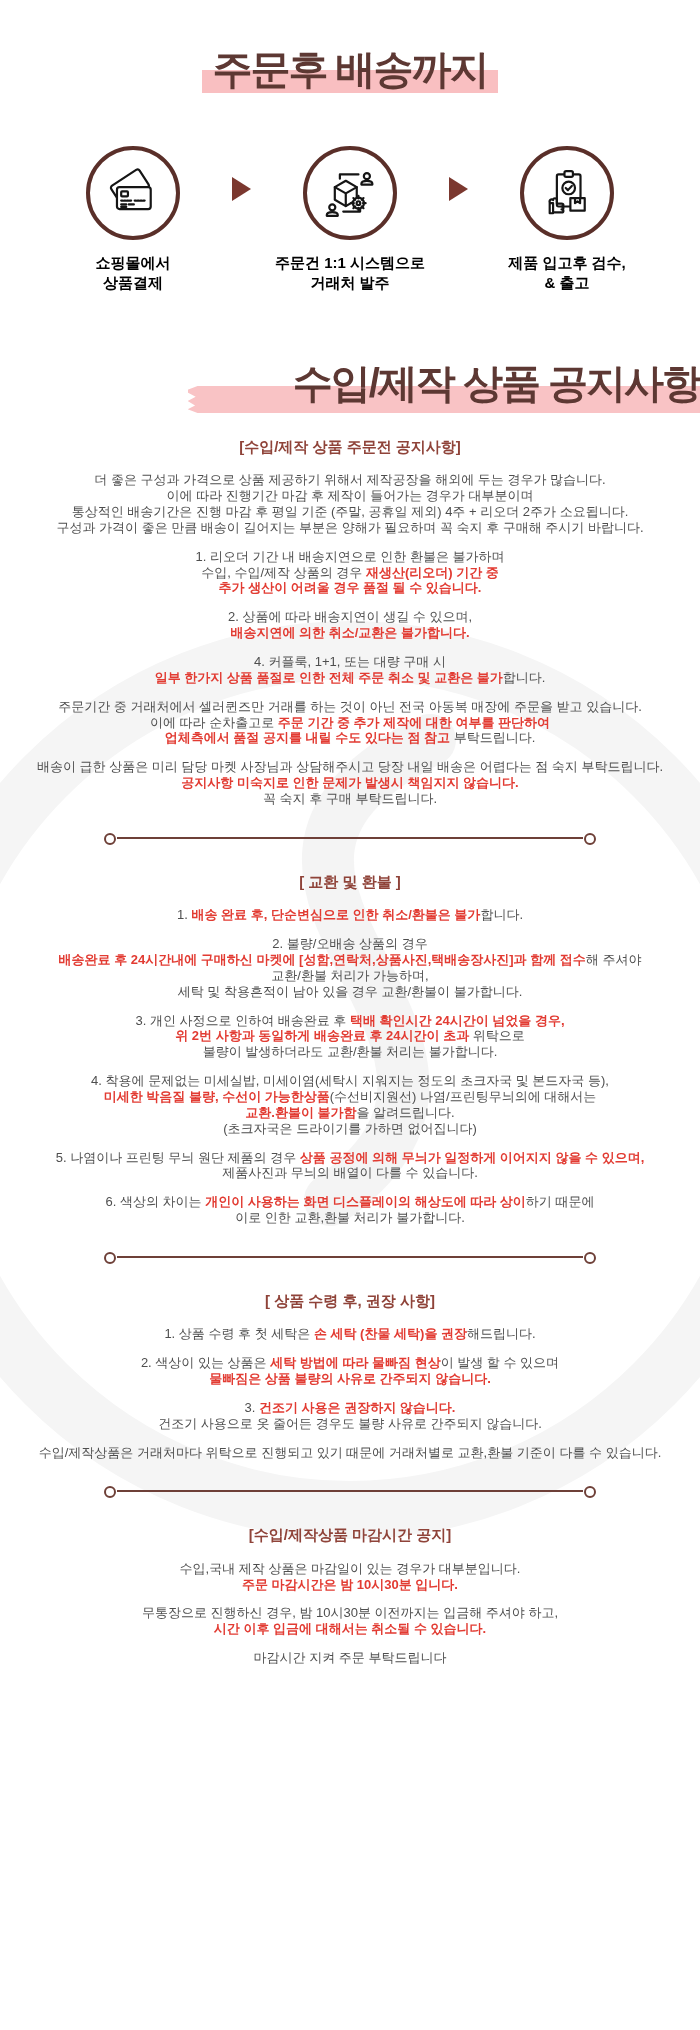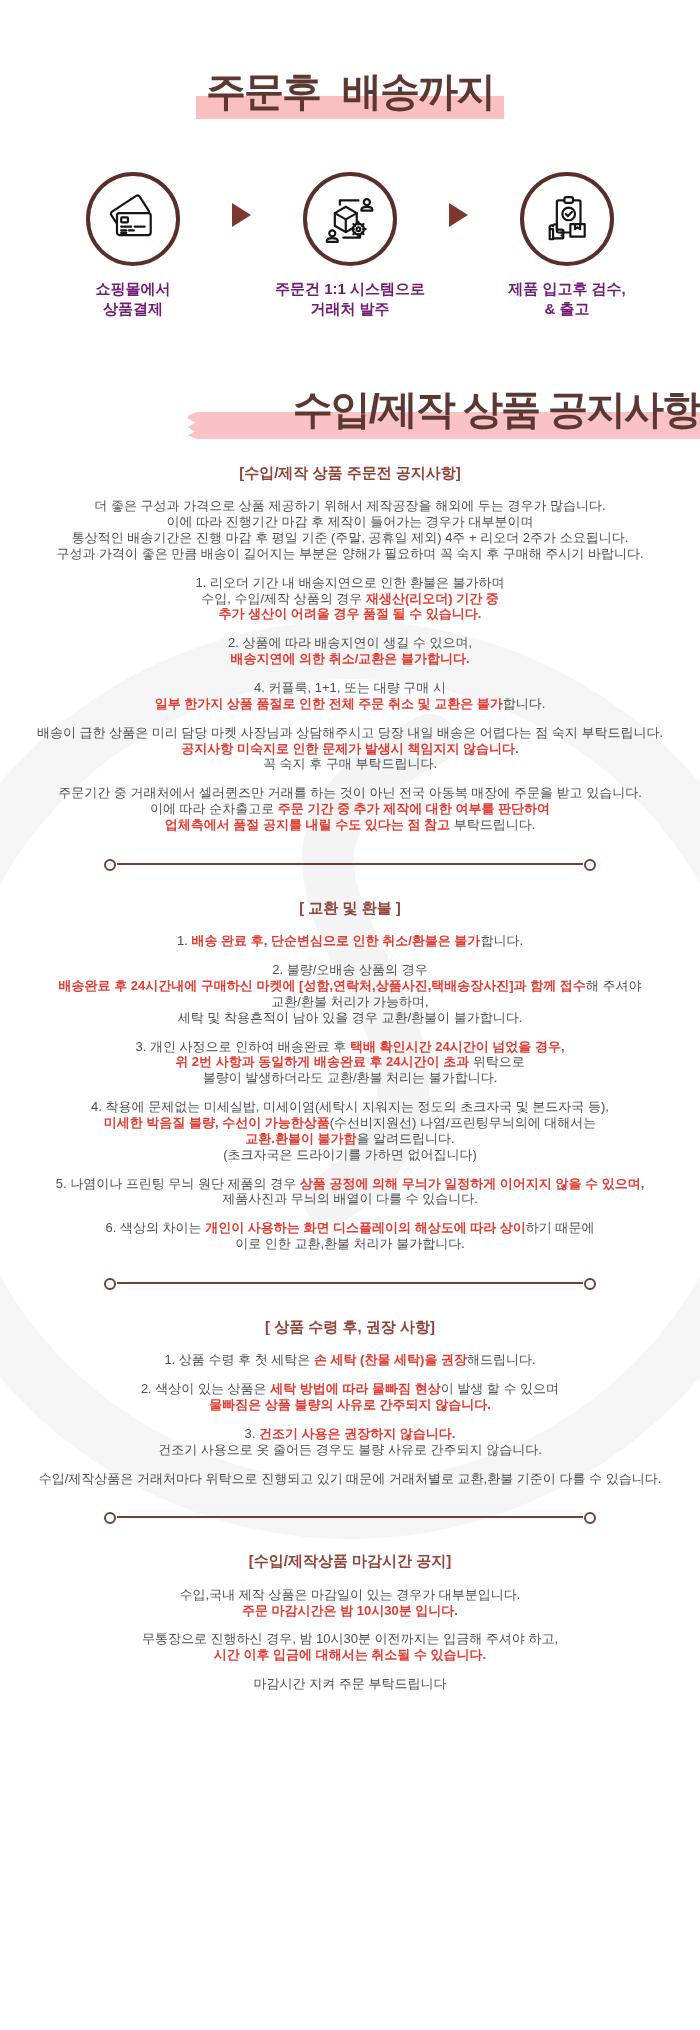--- a/index.html
+++ b/index.html
@@ -2,36 +2,36 @@
 <html><head>
 <meta charset="utf-8">
 <style>
   html,body{margin:0;padding:0;background:#fff;}
   .page{position:relative;width:700px;height:2030px;overflow:hidden;background:#fff;
         font-family:"Liberation Sans","DejaVu Sans",sans-serif;}
   .watermark{position:absolute;left:0;top:600px;z-index:0;pointer-events:none;}
   .content{position:relative;z-index:1;}
 
   
-  .hero{text-align:center;padding-top:74px;font-family:Liberation Mono, monospace;}
+  .hero{text-align:center;padding-top:48px;}
   .title-wrap{position:relative;display:inline-block;}
   .big-title{position:relative;z-index:1;font-size:40px;font-weight:900;letter-spacing:-2px;
              color:#5d3833;line-height:1.05;}
   .hl-bar{position:absolute;z-index:0;left:-10px;right:-10px;top:22px;bottom:-3px;background:#f9bfc1;}
   .hl-tape{position:absolute;z-index:0;left:-105px;right:-105px;top:24px;height:27px;background:#f9c3c5;
            clip-path:polygon(0% 14%,1.6% 0%,98.4% 0%,100% 10%,98.8% 26%,100% 42%,98.6% 58%,100% 74%,98.7% 90%,98.4% 100%,1.6% 100%,0% 86%,1.2% 72%,0% 56%,1.3% 40%,0% 24%);}
 
   
   .process{display:flex;justify-content:center;align-items:flex-start;gap:24px;margin-top:56px;}
   .step{display:flex;flex-direction:column;align-items:center;min-width:150px;}
   .circle{width:86px;height:86px;border:4px solid #5a2f29;border-radius:50%;
           display:flex;align-items:center;justify-content:center;background:#fff;}
   .circle svg{width:54px;height:54px;stroke:#151515;fill:none;stroke-width:2.6;
               stroke-linecap:round;stroke-linejoin:round;}
-  .step-label{margin-top:13px;font-size:15px;font-weight:700;color:#701a75;line-height:1.3;text-align:center;}
+  .step-label{margin-top:13px;font-size:15px;font-weight:700;color:#000000;line-height:1.3;text-align:center;}
   .arrow{width:0;height:0;border-left:19px solid #7b382f;border-top:12px solid transparent;
          border-bottom:12px solid transparent;margin-top:31px;}
 
   .notice-hero{text-align:right;margin-top:70px;}
 
   
   .sections{margin-top:26px;text-align:center;font-size:13px;color:#4e4e4e;line-height:1.22;}
   .section-heading{font-size:15px;font-weight:700;color:#8f4339;margin:34px 0 16px;}
   .block{margin:0 0 13px;padding:0 8px;}
   .red{color:#e23b32;font-weight:700;}
@@ -118,22 +118,22 @@
         <span class="big-title">수입/제작 상품 공지사항</span>
       </span>
     </div>
 
     <div class="sections" id="sections">
         <div class="section-heading">[수입/제작 상품 주문전 공지사항]</div>
         <p class="block"><span>더 좋은 구성과 가격으로 상품 제공하기 위해서 제작공장을 해외에 두는 경우가 많습니다.</span><br><span>이에 따라 진행기간 마감 후 제작이 들어가는 경우가 대부분이며</span><br><span>통상적인 배송기간은 진행 마감 후 평일 기준 (주말, 공휴일 제외) 4주 + 리오더 2주가 소요됩니다.</span><br><span>구성과 가격이 좋은 만큼 배송이 길어지는 부분은 양해가 필요하며 꼭 숙지 후 구매해 주시기 바랍니다.</span></p>
         <p class="block"><span>1. 리오더 기간 내 배송지연으로 인한 환불은 불가하며</span><br><span>수입, 수입/제작 상품의 경우 </span><span class="red">재생산(리오더) 기간 중</span><br><span class="red">추가 생산이 어려울 경우 품절 될 수 있습니다.</span></p>
         <p class="block"><span>2. 상품에 따라 배송지연이 생길 수 있으며,</span><br><span class="red">배송지연에 의한 취소/교환은 불가합니다.</span></p>
         <p class="block"><span>4. 커플룩, 1+1, 또는 대량 구매 시</span><br><span class="red">일부 한가지 상품 품절로 인한 전체 주문 취소 및 교환은 불가</span><span>합니다.</span></p>
+        <p class="block"><span>주문기간 중 거래처에서 셀러퀸즈만 거래를 하는 것이 아닌 전국 아동복 매장에 주문을 받고 있습니다.</span><br><span>이에 따라 순차출고로 </span><span class="red">주문 기간 중 추가 제작에 대한 여부를 판단하여</span><br><span class="red">업체측에서 품절 공지를 내릴 수도 있다는 점 참고 </span><span>부탁드립니다.</span></p>
         <p class="block"><span>배송이 급한 상품은 미리 담당 마켓 사장님과 상담해주시고 당장 내일 배송은 어렵다는 점 숙지 부탁드립니다.</span><br><span class="red">공지사항 미숙지로 인한 문제가 발생시 책임지지 않습니다.</span><br><span>꼭 숙지 후 구매 부탁드립니다.</span></p>
-        <p class="block"><span>주문기간 중 거래처에서 셀러퀸즈만 거래를 하는 것이 아닌 전국 아동복 매장에 주문을 받고 있습니다.</span><br><span>이에 따라 순차출고로 </span><span class="red">주문 기간 중 추가 제작에 대한 여부를 판단하여</span><br><span class="red">업체측에서 품절 공지를 내릴 수도 있다는 점 참고 </span><span>부탁드립니다.</span></p>
         <div class="divider"></div>
         <div class="section-heading">[ 교환 및 환불 ]</div>
         <p class="block"><span>1. </span><span class="red">배송 완료 후, 단순변심으로 인한 취소/환불은 불가</span><span>합니다.</span></p>
         <p class="block"><span>2. 불량/오배송 상품의 경우</span><br><span class="red">배송완료 후 24시간내에 구매하신 마켓에 [성함,연락처,상품사진,택배송장사진]과 함께 접수</span><span>해 주셔야</span><br><span>교환/환불 처리가 가능하며,</span><br><span>세탁 및 착용흔적이 남아 있을 경우 교환/환불이 불가합니다.</span></p>
         <p class="block"><span>3. 개인 사정으로 인하여 배송완료 후 </span><span class="red">택배 확인시간 24시간이 넘었을 경우,</span><br><span class="red">위 2번 사항과 동일하게 배송완료 후 24시간이 초과 </span><span>위탁으로</span><br><span>불량이 발생하더라도 교환/환불 처리는 불가합니다.</span></p>
         <p class="block"><span>4. 착용에 문제없는 미세실밥, 미세이염(세탁시 지워지는 정도의 초크자국 및 본드자국 등),</span><br><span class="red">미세한 박음질 불량, 수선이 가능한상품</span><span>(수선비지원선) 나염/프린팅무늬의에 대해서는</span><br><span class="red">교환.환불이 불가함</span><span>을 알려드립니다.</span><br><span>(초크자국은 드라이기를 가하면 없어집니다)</span></p>
         <p class="block"><span>5. 나염이나 프린팅 무늬 원단 제품의 경우 </span><span class="red">상품 공정에 의해 무늬가 일정하게 이어지지 않을 수 있으며,</span><br><span>제품사진과 무늬의 배열이 다를 수 있습니다.</span></p>
         <p class="block"><span>6. 색상의 차이는 </span><span class="red">개인이 사용하는 화면 디스플레이의 해상도에 따라 상이</span><span>하기 때문에</span><br><span>이로 인한 교환,환불 처리가 불가합니다.</span></p>
         <div class="divider"></div>
         <div class="section-heading">[ 상품 수령 후, 권장 사항]</div>

